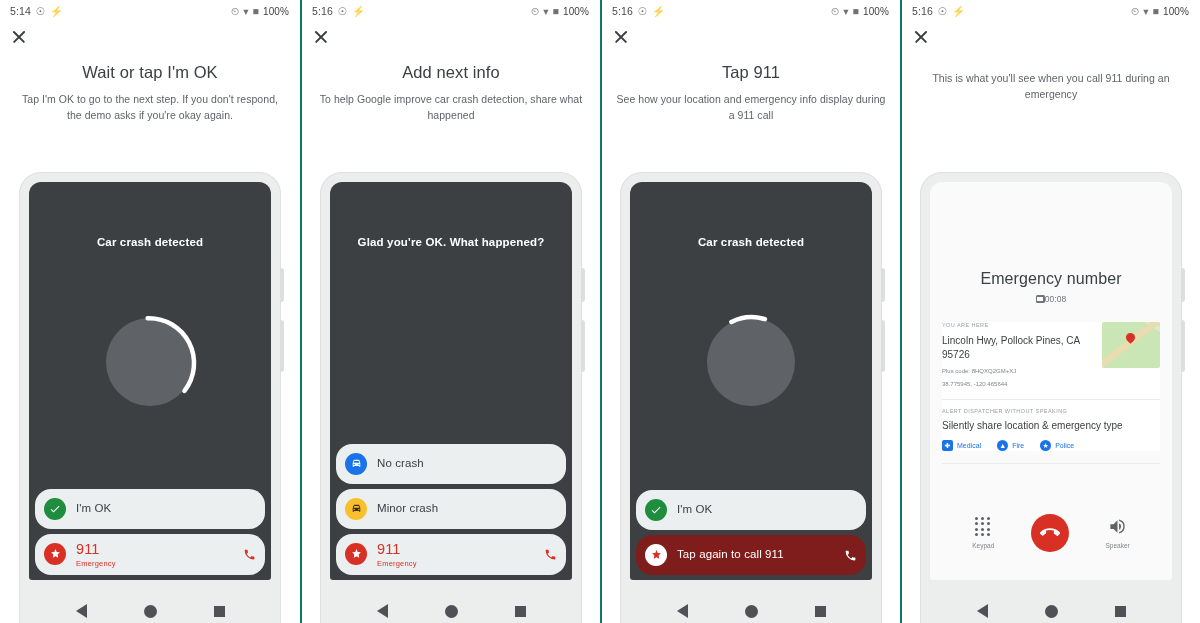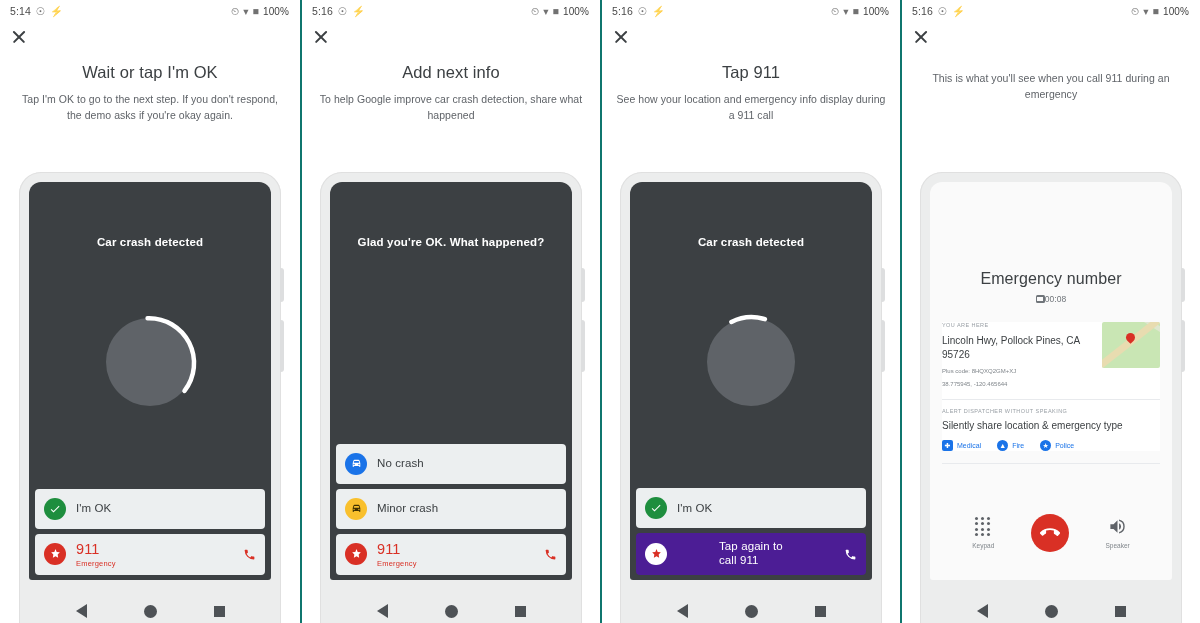--- a/index.html
+++ b/index.html
@@ -120,27 +120,27 @@
   }
   .spin-arc { position: absolute; inset: 0; }
 
   
   .actions {
     position: absolute; left: 6px; right: 6px; bottom: 5px;
   }
   .abtn {
     display: flex; align-items: center;
     background: #eceff0;
-    border-radius: 4px;
+    border-radius: 16px;
     padding: 7px 9px;
     margin-top: 5px;
     min-height: 40px;
     cursor: pointer;
   }
-  .abtn.red { background: #4c1d95; gap: 42px; }
+  .abtn.red { background: #7f1d1d; }
   .abtn-ic {
     width: 22px; height: 22px; border-radius: 50%;
     flex: 0 0 22px;
     display: flex; align-items: center; justify-content: center;
     margin-right: 10px;
   }
   .ic-green { background: #1e8e3e; }
   .ic-red   { background: #d93025; }
   .ic-white { background: #ffffff; }
   .ic-blue  { background: #1a73e8; }

